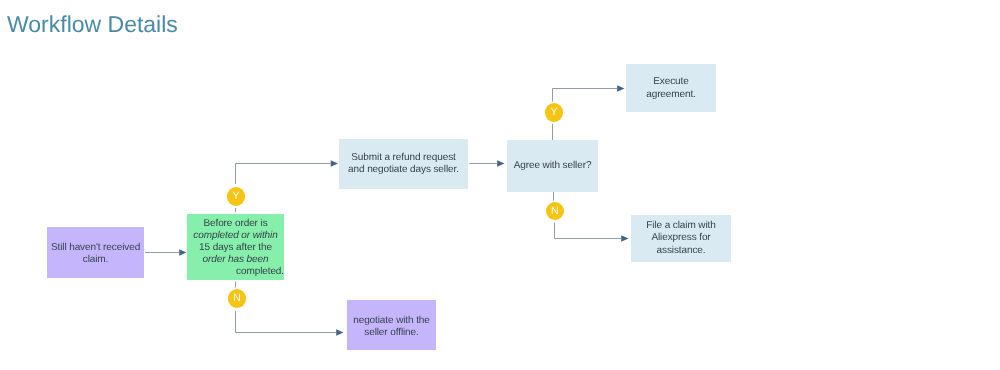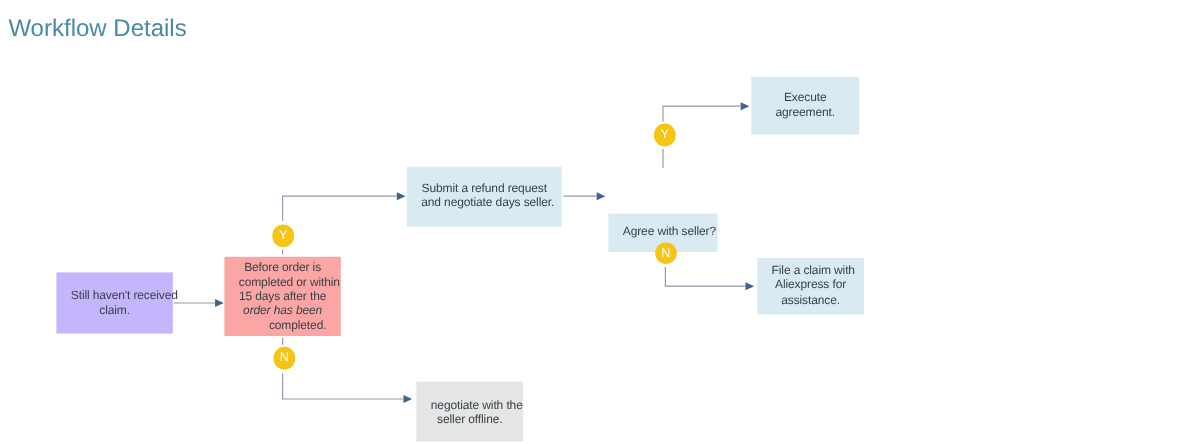--- a/index.html
+++ b/index.html
@@ -15,21 +15,21 @@
     font-family: "Liberation Sans", sans-serif;
     -webkit-font-smoothing: antialiased;
     text-rendering: geometricPrecision;
     
     filter: blur(0px);
   }
   #page-title {
     position: absolute;
     left: 7px;
     top: 9px;
-    font-size: 20px;
+    font-size: 23px;
     line-height: 30px;
     font-weight: 400;
     white-space: nowrap;
   }
   #canvas {
     position: absolute;
     left: 0;
     top: 0;
     width: 1000px;
     height: 370px;
@@ -37,21 +37,21 @@
   .node {
     position: absolute;
     z-index: 2;
     display: flex;
     align-items: center;
     justify-content: center;
     text-align: center;
     font-size: 10px;
     letter-spacing: -0.1px;
     box-sizing: border-box;
-    padding: 0 12px;
+    padding: 0 0;
   }
   .node-text { width: 100%; }
   .node-line {
     line-height: 11.65px;
     white-space: nowrap;
   }
   .badge {
     position: absolute;
     border-radius: 50%;
     z-index: 5;
@@ -116,54 +116,54 @@
         <path d="M 628.5 238.5 L 621.2 241.8 L 621.2 235.2 Z" fill="#40648b"></path>
         <polyline points="554.5,222.5 554.5,238.5 621.2,238.5" fill="none" stroke="#9499ac" stroke-width="1"></polyline>
       </g>
     </svg>
 <div class="node" style="left: 47px; top: 227px; width: 97px; height: 51px; background: #c4b5fd; color: rgb(54, 66, 74);">
       <div class="node-text" style="transform: translateY(0.5px);">
         <div class="node-line" style="line-height: 11.6px;">Still haven't received</div>
         <div class="node-line" style="line-height: 11.6px;">claim.</div>
       </div>
     </div>
-    <div class="node" style="left: 187px; top: 214px; width: 97px; height: 66px; background: #fca5a5; color: rgb(54, 66, 74);">
+    <div class="node" style="left: 187px; top: 214px; width: 97px; height: 66px; background: #86efac; color: rgb(54, 66, 74);">
       <div class="node-text" style="transform: translateY(1px);">
         <div class="node-line" style="line-height: 12.1px;">Before order is</div>
-        <div class="node-line" style="line-height: 12.1px;">completed or within</div>
+        <div class="node-line" style="line-height: 12.1px; font-style: italic;">completed or within</div>
         <div class="node-line" style="line-height: 12.1px;">15 days after the</div>
         <div class="node-line" style="line-height: 12.1px; font-style: italic;">order has been</div>
         <div class="node-line" style="line-height: 12.1px; text-align: right;">completed.</div>
       </div>
     </div>
     <div class="node" style="left: 339px; top: 139px; width: 129px; height: 50px; background: rgb(218, 234, 242); color: rgb(54, 66, 74);">
       <div class="node-text" style="transform: translateY(-0.3px);">
         <div class="node-line" style="line-height: 12.5px;">Submit a refund request</div>
         <div class="node-line" style="line-height: 12.5px;">and negotiate days seller.</div>
       </div>
     </div>
-    <div class="node" style="left: 507px; top: 140px; width: 91px; height: 32px; background: rgb(218, 234, 242); color: rgb(54, 66, 74); margin-top: 38px;">
+    <div class="node" style="left: 507px; top: 140px; width: 91px; height: 52px; background: rgb(218, 234, 242); color: rgb(54, 66, 74);">
       <div class="node-text" style="transform: translateY(0.2px);">
         <div class="node-line" style="line-height: 11.7px;">Agree with seller?</div>
       </div>
     </div>
     <div class="node" style="left: 626px; top: 64px; width: 90px; height: 48px; background: rgb(218, 234, 242); color: rgb(54, 66, 74);">
       <div class="node-text" style="transform: translateY(-0.2px);">
         <div class="node-line" style="line-height: 13px;">Execute</div>
         <div class="node-line" style="line-height: 13px;">agreement.</div>
       </div>
     </div>
-    <div class="node" style="left: 631px; top: 215px; width: 89px; height: 47px; background: rgb(218, 234, 242); color: rgb(54, 66, 74);">
+    <div class="node" style="left: 631px; top: 215px; width: 100px; height: 47px; background: rgb(218, 234, 242); color: rgb(54, 66, 74);">
       <div class="node-text" style="transform: translateY(0.3px);">
         <div class="node-line" style="line-height: 12.1px;">File a claim with</div>
         <div class="node-line" style="line-height: 12.1px;">Aliexpress for</div>
         <div class="node-line" style="line-height: 12.1px; text-align: center;">assistance.</div>
       </div>
     </div>
-    <div class="node" style="left: 347px; top: 318px; width: 89px; height: 50px; background: #e5e5e5; color: rgb(54, 66, 74);">
+    <div class="node" style="left: 347px; top: 300px; width: 89px; height: 50px; background: #c4b5fd; color: rgb(54, 66, 74);">
       <div class="node-text" style="transform: translateY(1.8px);">
         <div class="node-line" style="line-height: 12.5px;">negotiate with the</div>
         <div class="node-line" style="line-height: 12.5px;">seller offline.</div>
       </div>
     </div>
     <div class="badge" style="left: 226.7px; top: 187px; width: 18.6px; height: 18.6px; background: rgb(246, 196, 19); color: rgb(255, 255, 255);">Y</div>
     <div class="badge" style="left: 227.8px; top: 289.4px; width: 18.4px; height: 18.4px; background: rgb(246, 196, 19); color: rgb(255, 255, 255);">N</div>
     <div class="badge" style="left: 544.7px; top: 103.2px; width: 18.6px; height: 18.6px; background: rgb(246, 196, 19); color: rgb(255, 255, 255);">Y</div>
     <div class="badge" style="left: 545.6px; top: 201.6px; width: 18.6px; height: 18.6px; background: rgb(246, 196, 19); color: rgb(255, 255, 255);">N</div>
   </div>

